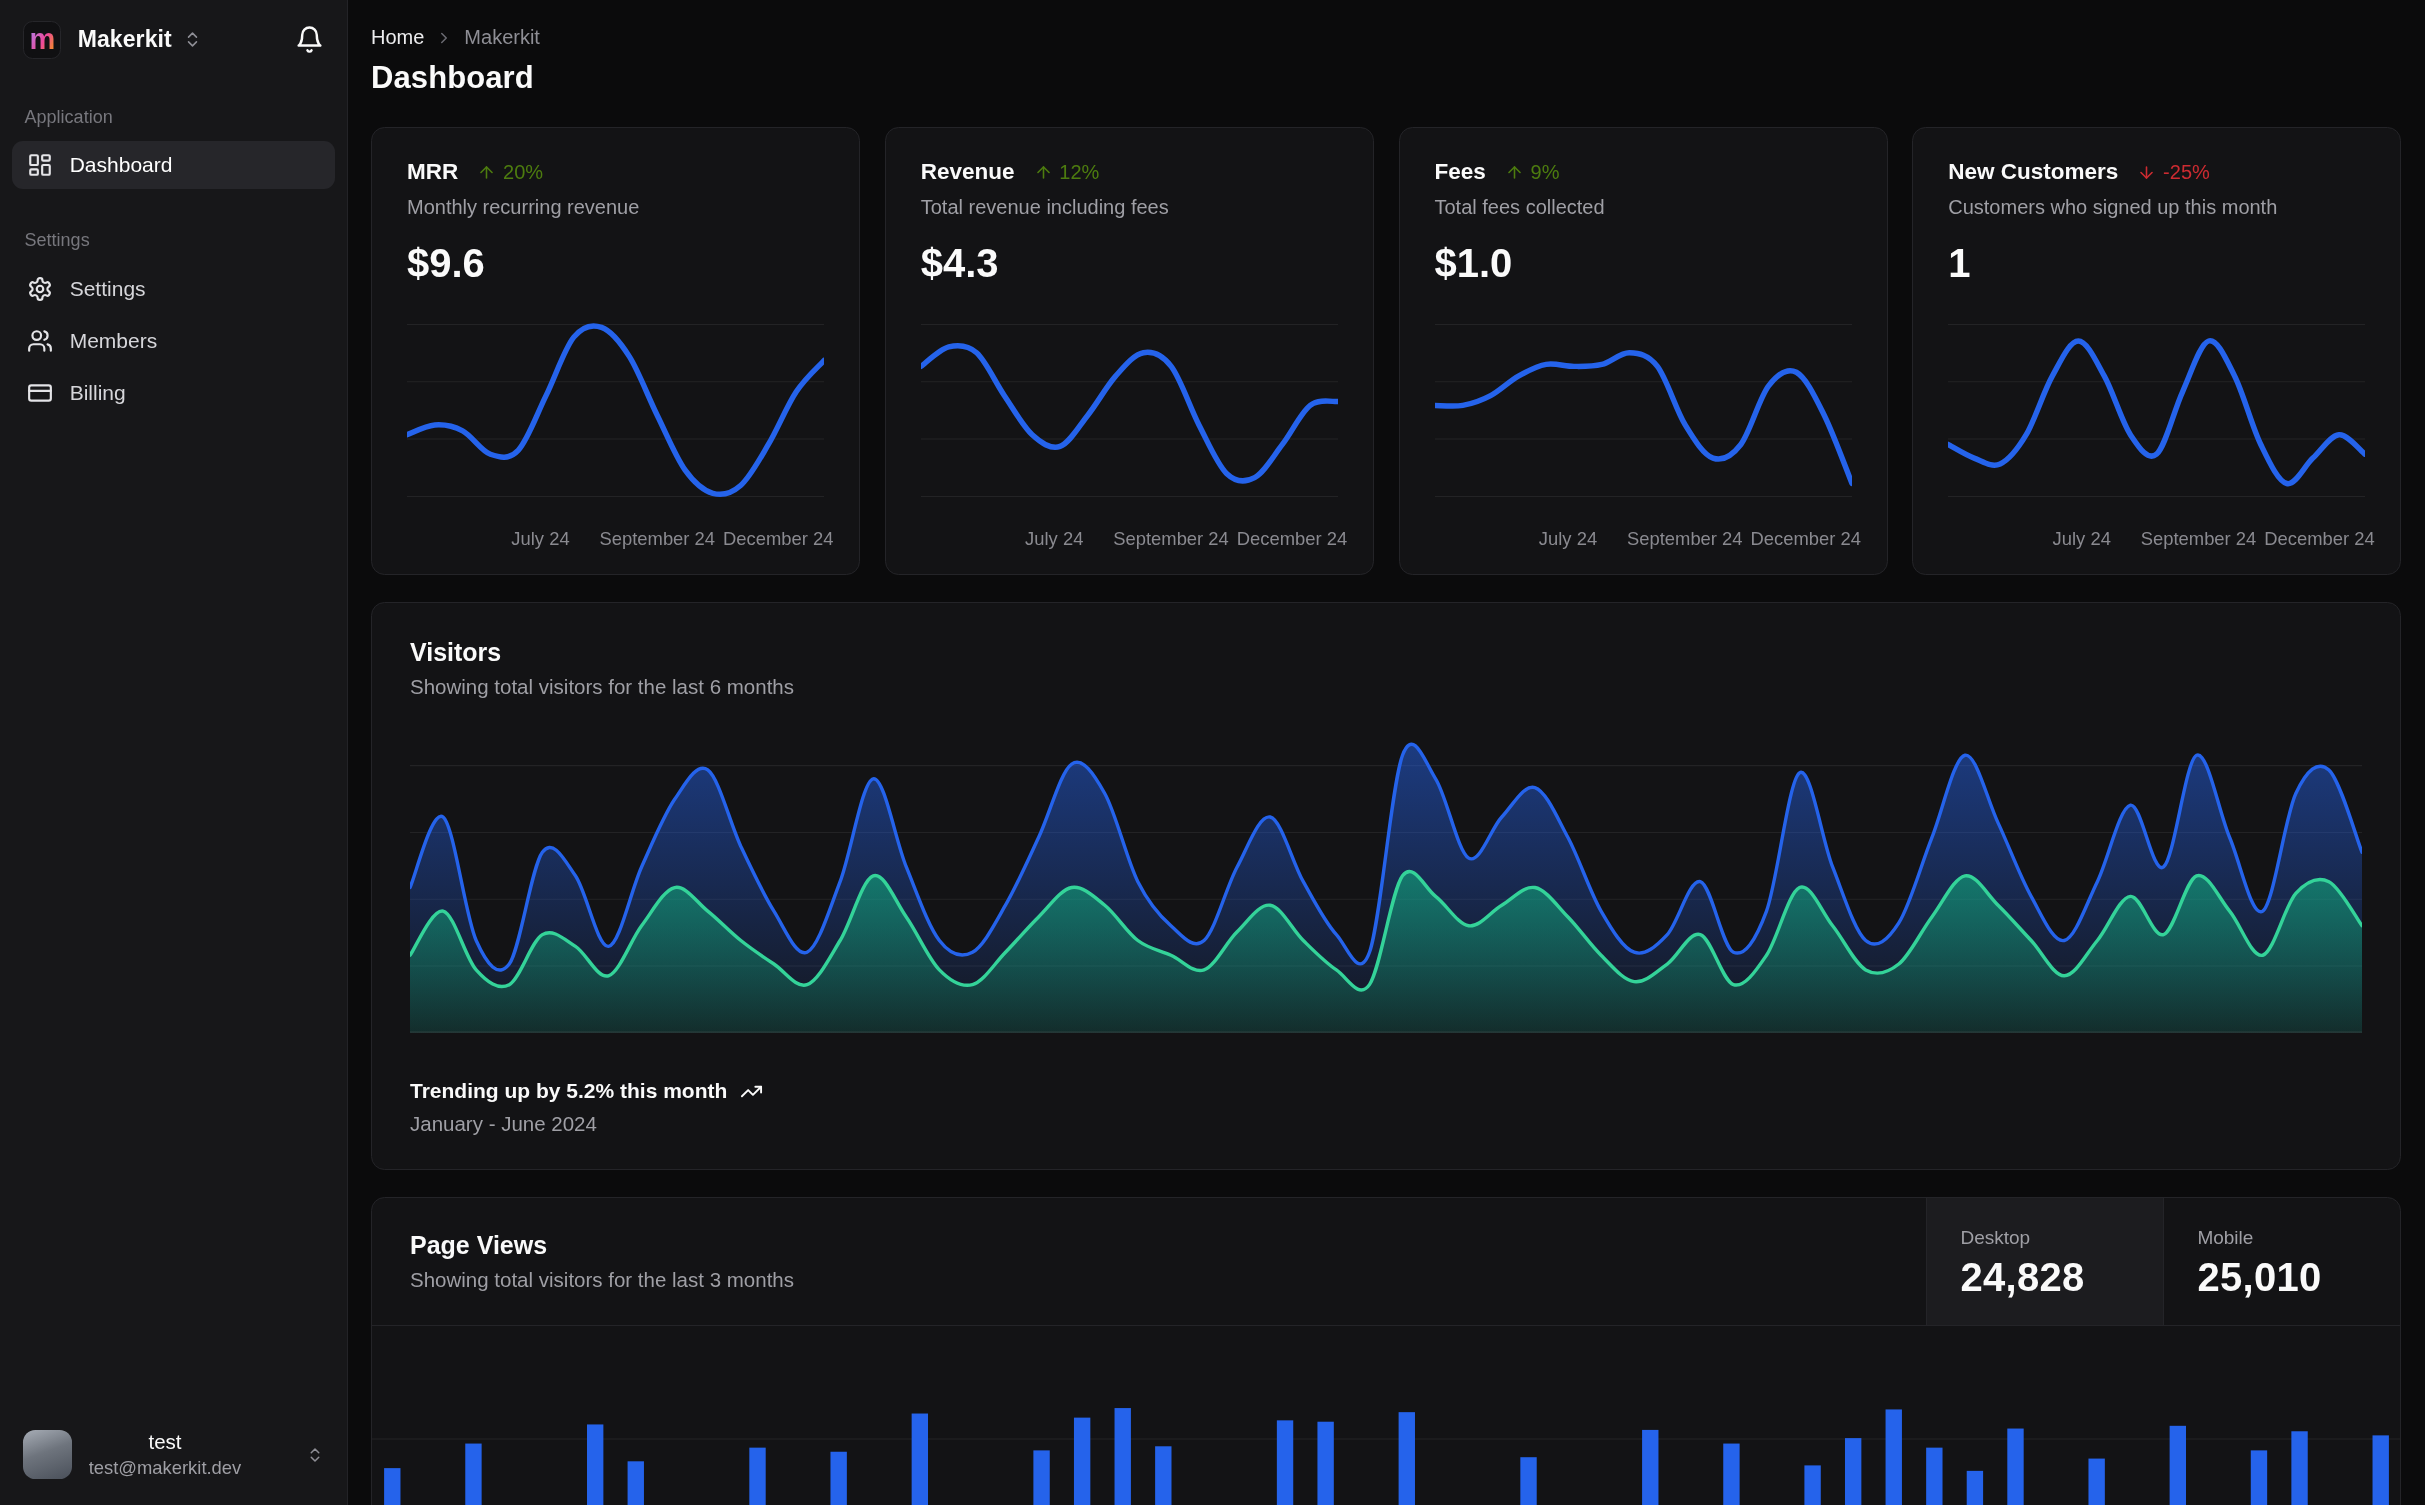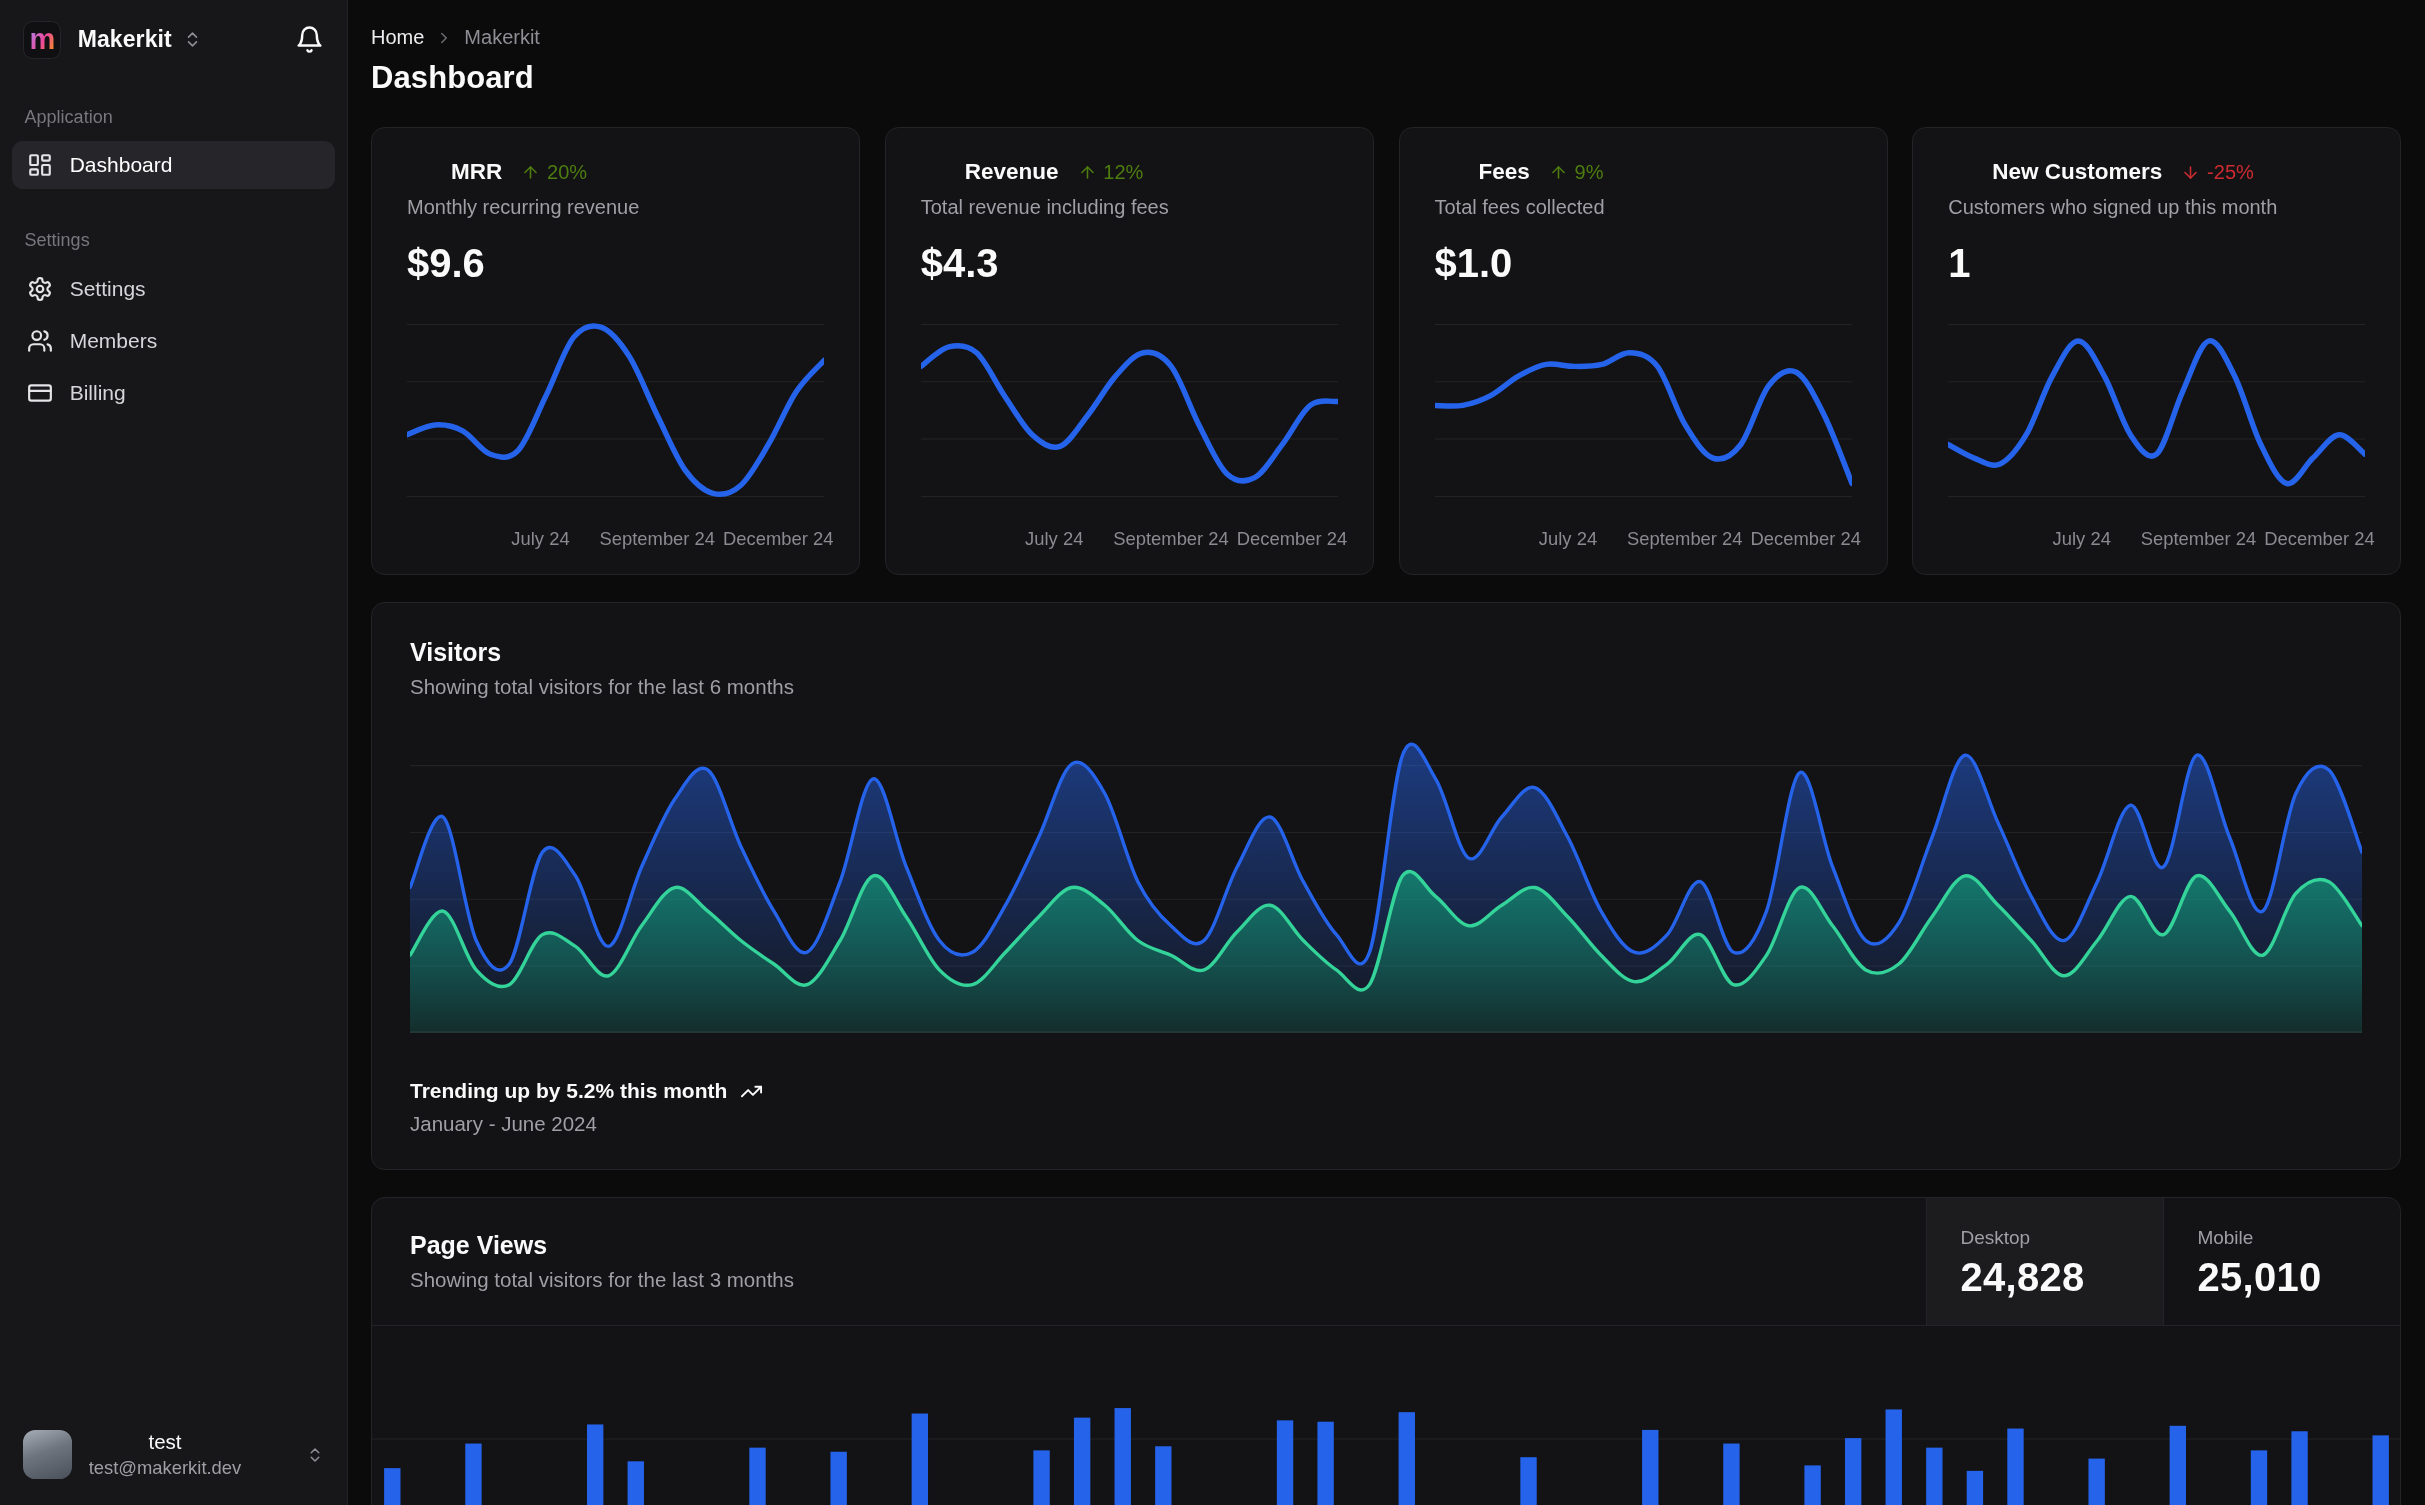--- a/index.html
+++ b/index.html
@@ -46,21 +46,21 @@
   .crumbs { display:flex; align-items:center; gap:11px; font-size:20px; }
   .crumb-home { color:#ededef; cursor:pointer; }
   .crumbs .sep { color:#6b6b72; }
   .crumb-cur { color:#8e8e95; }
   h1.page-title { font-size:31px; font-weight:700; margin-top:11px; letter-spacing:0.1px; }
 
   .card { background:#131315; border:0.7px solid #242428; border-radius:13.6px; }
 
   .stats { display:grid; grid-template-columns:repeat(4,1fr); gap:24.6px; margin-top:31px; }
   .stat { padding:31px 35px 20.5px 35px; overflow:hidden; }
-  .stat-head { display:flex; align-items:center; gap:19px;margin-left:44px; }
+  .stat-head { display:flex; align-items:center; gap:19px; }
   .stat-title { font-size:22.5px; font-weight:700; }
   .delta { display:flex; align-items:center; gap:6.8px; font-size:20px; }
   .delta.up { color:#4d7c0f; }
   .delta.down { color:#cd2b31; }
   .stat-sub { font-size:20px; color:#9f9fa5; margin-top:11px; }
   .stat-value { font-size:40px; font-weight:700; margin-top:22px; }
   .spark { height:205px; margin-top:26px; }
   .ticks { position:relative; height:30px; margin-top:6.8px; font-size:18.4px; color:#8a8a90; }
   .ticks span { position:absolute; top:4.1px; transform:translateX(-50%); white-space:nowrap; }
   .ticks span:nth-child(1){ left:32%; }

